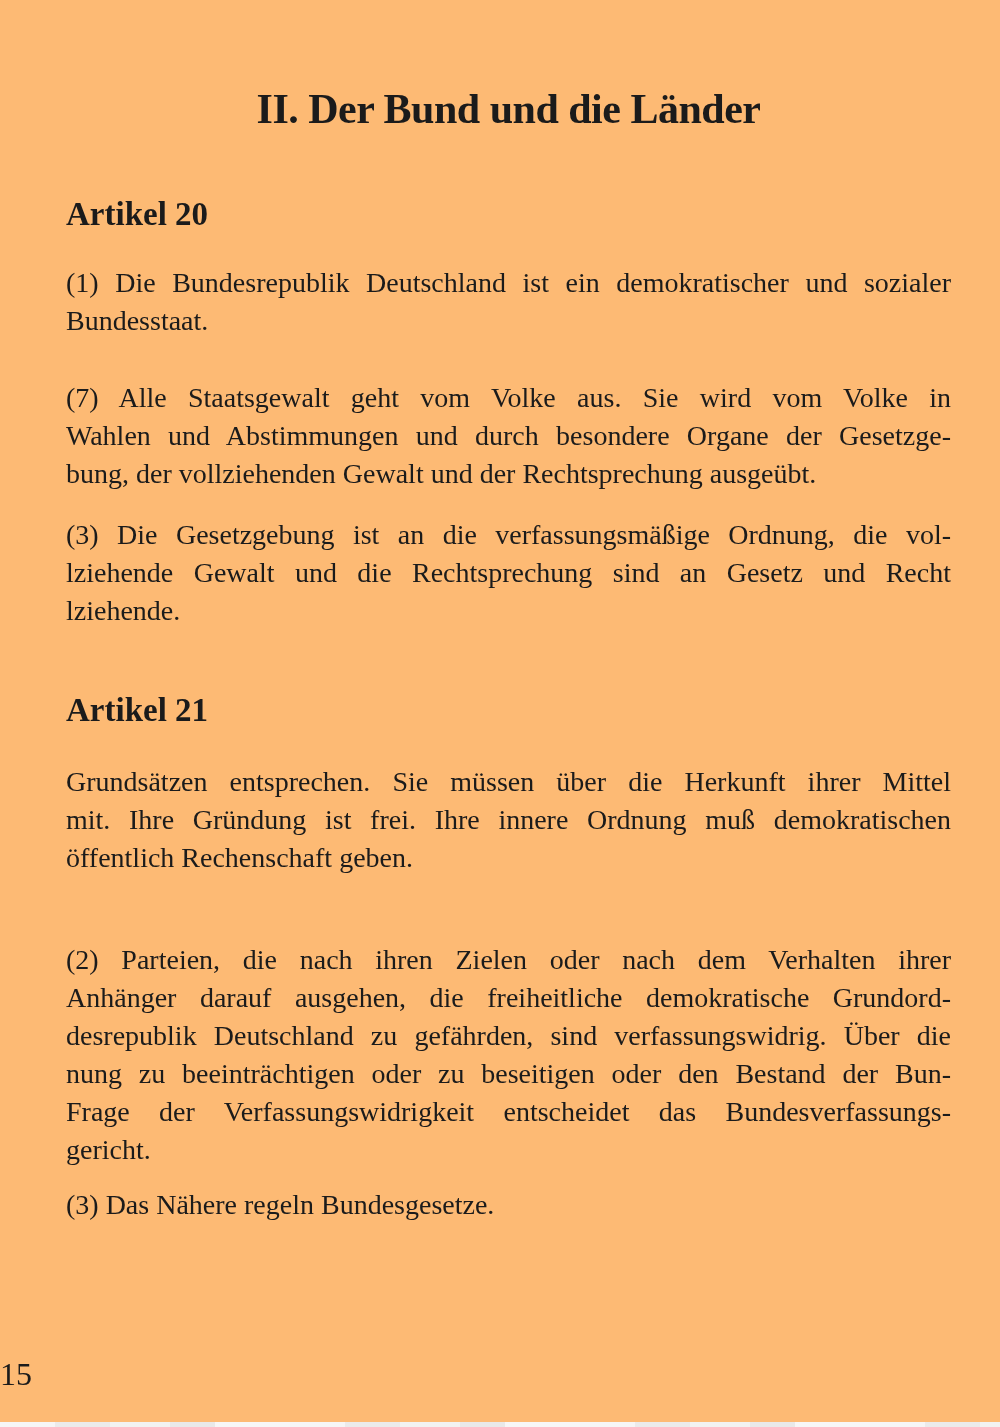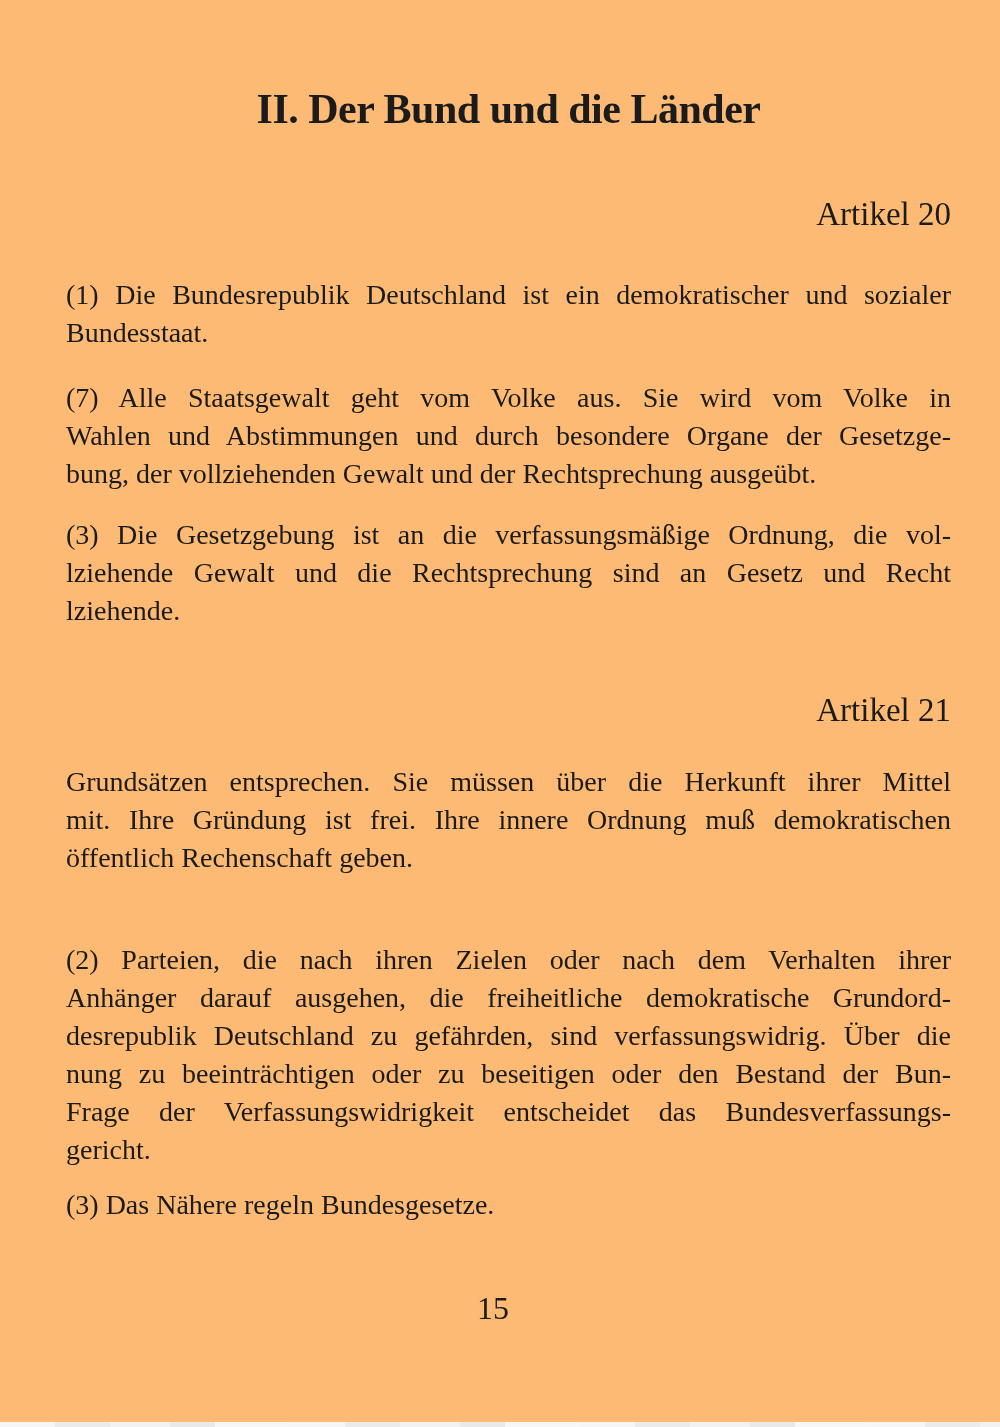--- a/index.html
+++ b/index.html
@@ -25,23 +25,23 @@
     font-size: 42px;
     font-weight: 700;
     line-height: 50px;
     letter-spacing: -0.5px;
     white-space: nowrap;
   }
   .article-title {
     position: absolute;
     left: 66px;
     width: 885px;
-    text-align: right;
+    text-align: left;
     font-size: 33px;
-    font-weight: 400;
+    font-weight: 700;
     line-height: 40px;
     white-space: nowrap;
   }
   .article-title.a20 { top: 194px; }
   .article-title.a21 { top: 690px; }
   .para {
     position: absolute;
     left: 66px;
     width: 885px;
     font-size: 28px;
@@ -49,32 +49,32 @@
   }
   .para .text-line {
     text-align: justify;
     text-justify: inter-word;
     text-align-last: justify;
   }
   .para .text-line.last {
     text-align: left;
     text-align-last: left;
   }
-  .p-a20-1 { top: 276px; }
+  .p-a20-1 { top: 264px; }
   .p-a20-2 { top: 379px; }
   .p-a20-3 { top: 516px; }
   .p-a21-1 { top: 763px; }
   .p-a21-2 { top: 941px; }
   .p-a21-3 { top: 1186px; }
   .page-number {
     position: absolute;
     left: 0;
     width: 986px;
-    top: 1288px;
-    text-align: center;
+    top: 1354px;
+    text-align: left;
     font-size: 32px;
     line-height: 40px;
   }
   .bottom-edge-artifact {
     position: absolute;
     left: 0;
     bottom: 0;
     width: 1000px;
     height: 5px;
     background: repeating-linear-gradient(

